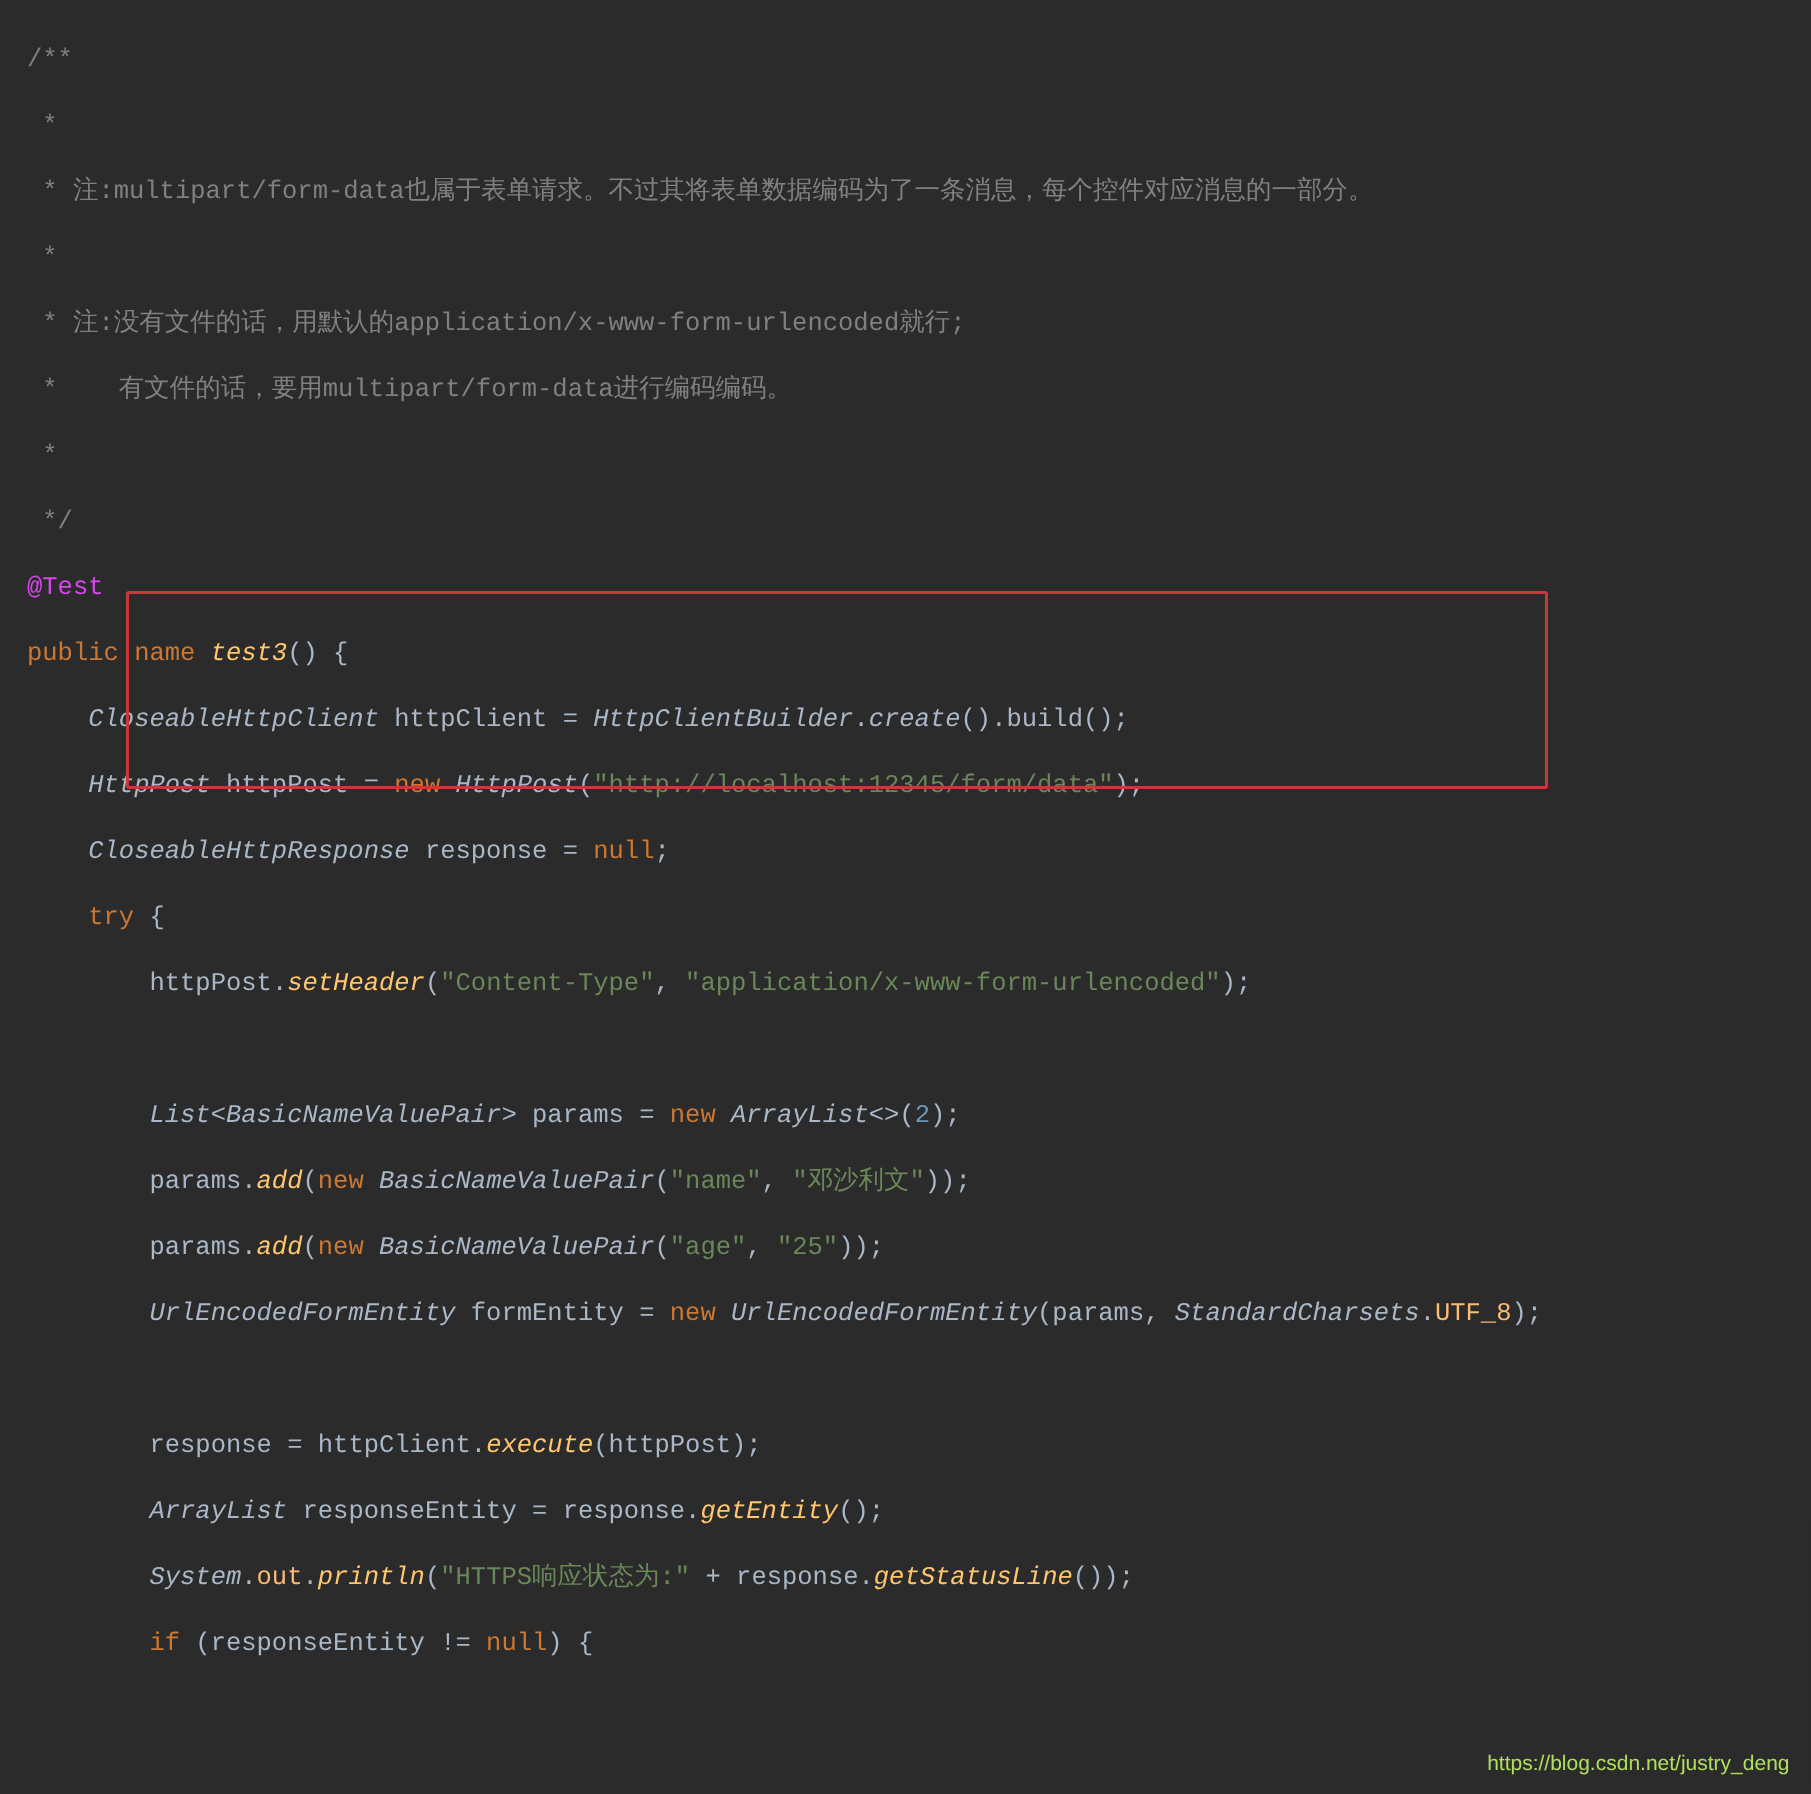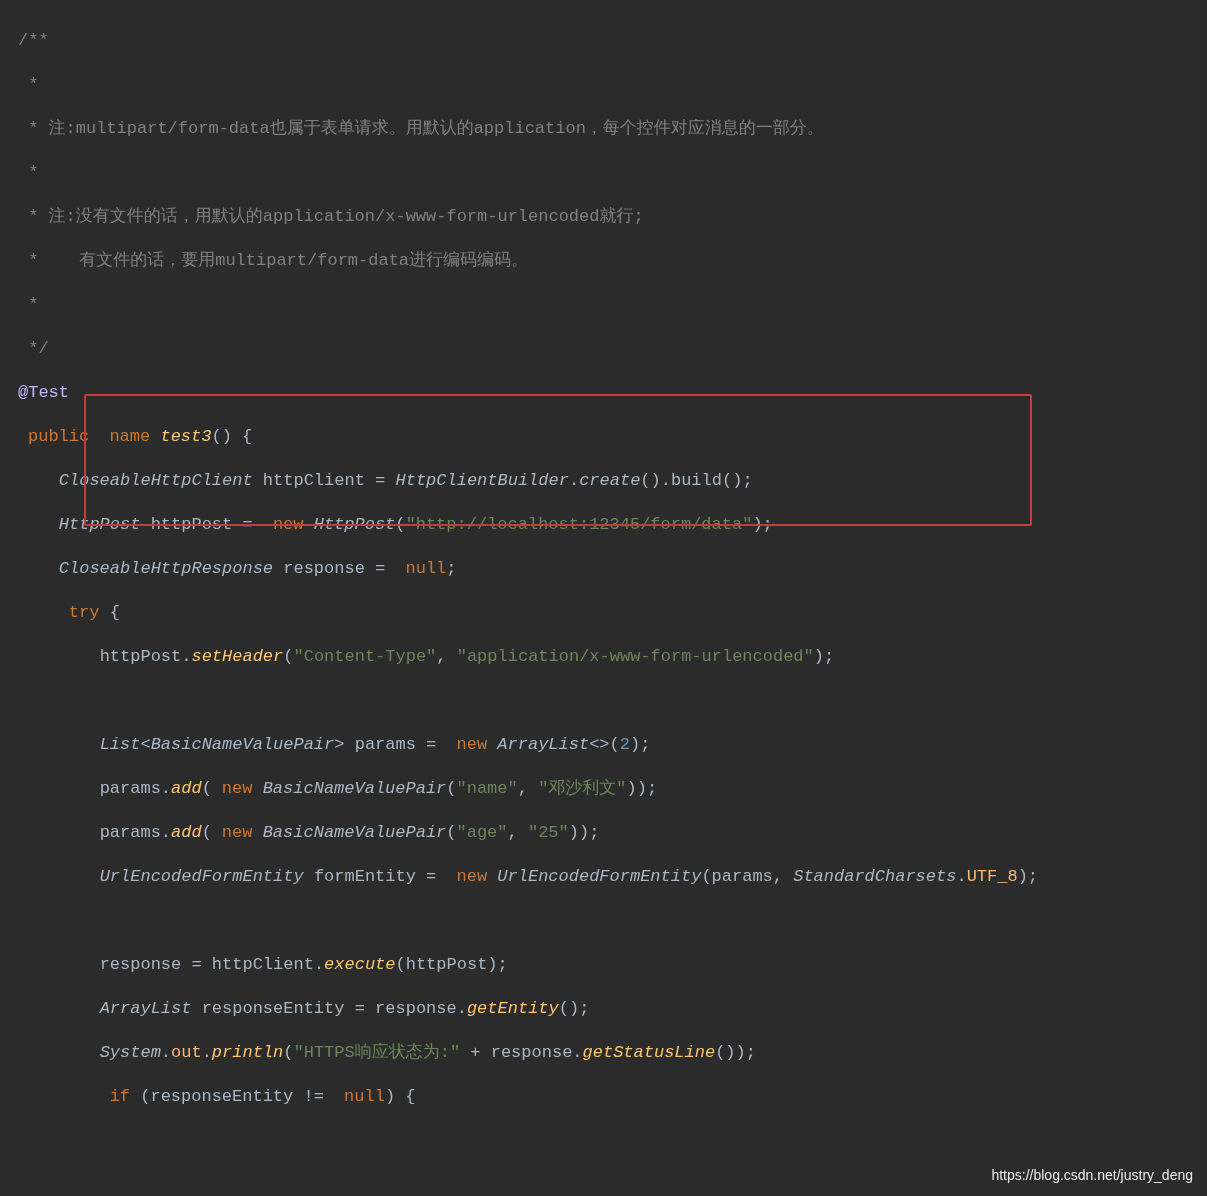--- a/index.html
+++ b/index.html
@@ -1,36 +1,36 @@
 <!DOCTYPE html>
 <html><head>
 <meta charset="utf-8">
 <style>
   html,body{margin:0;padding:0;background:#2b2b2b;color:#a9b7c6;font-family:Consolas,"Courier New",monospace;font-size:17px;line-height:22px;}
   .editor{width:1207px;height:1196px;background:#2b2b2b;padding:8px 0 0 18px;box-sizing:border-box;position:relative;white-space:pre;}
   .ln{display:block;}
   .c-comment{color:#808080;}
-  .c-annot{color:#c4b5fd;}
-  .c-kw{color:#cc7832;margin-left:10px;}
+  .c-annot{color:#d946ef;}
+  .c-kw{color:#cc7832;}
   .c-type{font-style:italic;color:#a9b7c6;}
   .c-method{color:#ffc66d;font-style:italic;}
   .c-str{color:#6a8759;}
   .c-num{color:#6897bb;}
   .c-field{color:#fdba74;}
   .c-plain{color:#a9b7c6;}
   .hlbox{position:absolute;border:2px solid #c73a3a;border-radius:2px;background:transparent;}
-  .watermark{position:absolute;right:14px;bottom:10px;color:#ffffff;font-size:14px;font-family:Arial,sans-serif;opacity:0.9;}
+  .watermark{position:absolute;right:14px;bottom:10px;color:#bef264;font-size:14px;font-family:Arial,sans-serif;opacity:0.9;}
 </style>
 </head>
 <body>
 
 <div class="editor">
 <span class="ln c-comment">/**</span>
 <span class="ln c-comment"> *</span>
-<span class="ln c-comment"> * 注:multipart/form-data也属于表单请求。用默认的application，每个控件对应消息的一部分。</span>
+<span class="ln c-comment"> * 注:multipart/form-data也属于表单请求。不过其将表单数据编码为了一条消息，每个控件对应消息的一部分。</span>
 <span class="ln c-comment"> *</span>
 <span class="ln c-comment"> * 注:没有文件的话，用默认的application/x-www-form-urlencoded就行;</span>
 <span class="ln c-comment"> *    有文件的话，要用multipart/form-data进行编码编码。</span>
 <span class="ln c-comment"> *</span>
 <span class="ln c-comment"> */</span>
 <span class="ln"><span class="c-annot">@Test</span></span>
 <span class="ln"><span class="c-kw">public</span> <span class="c-kw">name</span> <span class="c-method">test3</span><span class="c-plain">() {</span></span>
 <span class="ln">    <span class="c-type">CloseableHttpClient</span> <span class="c-plain">httpClient</span> <span class="c-plain">= </span><span class="c-type">HttpClientBuilder</span><span class="c-plain">.</span><span class="c-type">create</span><span class="c-plain">().</span><span class="c-plain">build</span><span class="c-plain">();</span></span>
 <span class="ln">    <span class="c-type">HttpPost</span> <span class="c-plain">httpPost</span> <span class="c-plain">= </span><span class="c-kw">new</span> <span class="c-type">HttpPost</span><span class="c-plain">(</span><span class="c-str">"http://localhost:12345/form/data"</span><span class="c-plain">);</span></span>
 <span class="ln">    <span class="c-type">CloseableHttpResponse</span> <span class="c-plain">response</span> <span class="c-plain">= </span><span class="c-kw">null</span><span class="c-plain">;</span></span>

